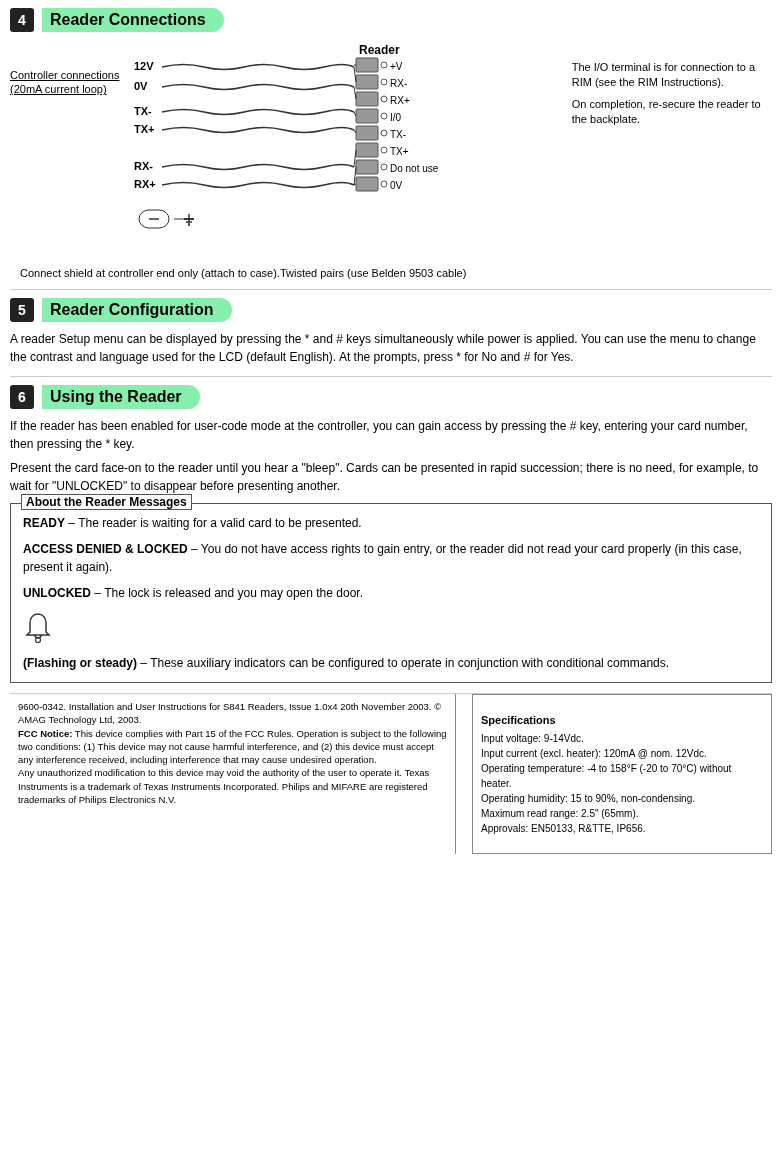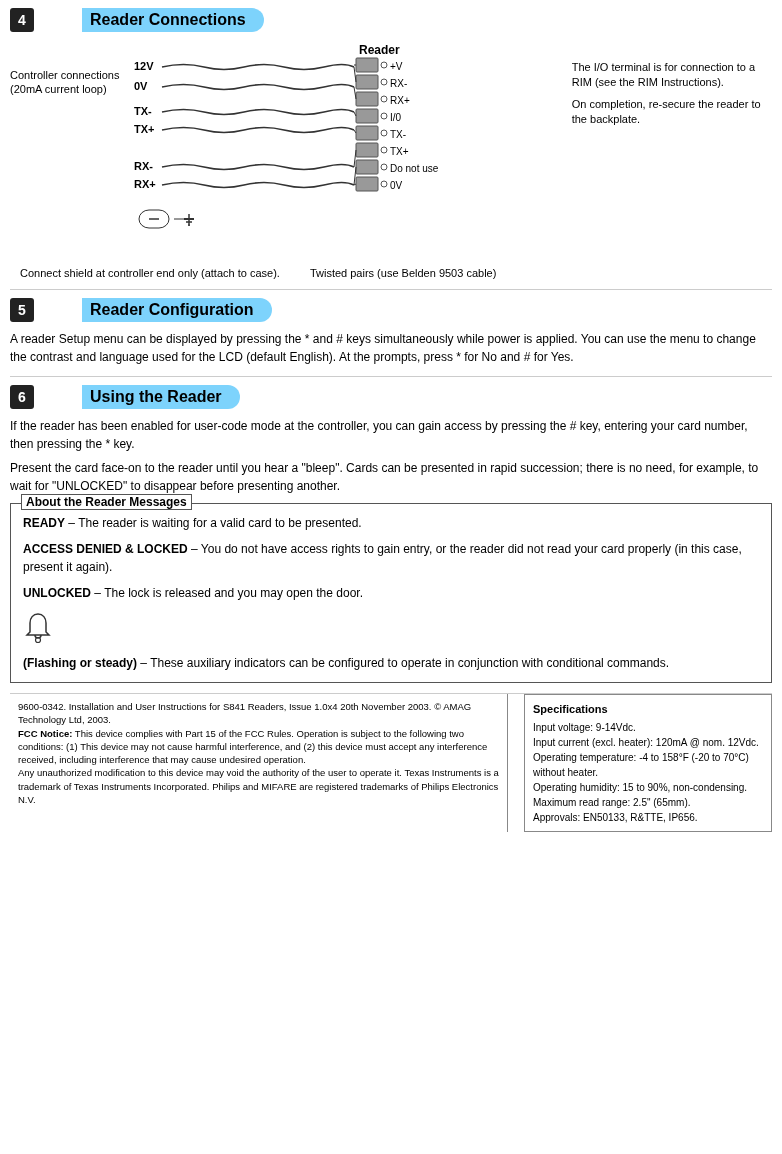--- a/index.html
+++ b/index.html
@@ -31,24 +31,23 @@
       width: 24px;
       height: 24px;
       display: flex;
       align-items: center;
       justify-content: center;
       border-radius: 3px;
       margin-right: 8px;
       flex-shrink: 0;
     }
     .section-title-box {
-      background: #7dd3fc;
+      background: #86efac;
       border-radius: 0 12px 12px 0;
       padding: 3px 18px 3px 8px;
-      margin-left: 40px;
     }
     .section-title-box h2 {
       font-size: 16px;
       font-weight: bold;
     }
 
     
     .section4 {
       margin-bottom: 10px;
     }
@@ -123,22 +122,22 @@
       border-top: 1px solid #ccc;
     }
     .footer-left {
       flex: 1;
       padding: 6px 8px;
       font-size: 9.5px;
       line-height: 1.4;
       border-right: 1px solid #888;
     }
     .footer-right {
-      width: 248px;
-      padding: 6px 8px;
+      width: 300px;
+      padding: 17px 8px;
       font-size: 10px;
       line-height: 1.5;
       border: 1.5px solid #888;
     }
     .footer-right .specs-title {
       font-weight: bold;
       font-size: 11px;
       margin-bottom: 2px;
     }
 
@@ -156,21 +155,21 @@
   <div class="section4">
     <div class="section-header">
       <div class="section-number">4</div>
       <div class="section-title-box">
         <h2>Reader Connections</h2>
       </div>
     </div>
 
     <div style="display:flex; align-items:flex-start; gap:0; margin:6px 0 4px 0;">
 
-      <div style="min-width:110px; font-size:11px; padding-top:28px;">
+      <div style="min-width:110px; font-size:11px; padding-top:28px;text-decoration:underline;">
         <div style="line-height:1.3; margin-bottom:6px;">Controller connections (20mA current loop)</div>
       </div>
 
       <div>
         <svg width="430" height="220" viewBox="0 0 430 220">
 
           <text x="0" y="30" font-size="11" font-weight="bold">12V</text>
 
           <text x="0" y="50" font-size="11" font-weight="bold">0V</text>
 
@@ -243,21 +242,21 @@
           <line x1="40" y1="179" x2="55" y2="179" stroke="#333" stroke-width="1"></line>
         </svg>
       </div>
 
       <div style="margin-left:8px; font-size:11px; max-width:210px; padding-top:20px;">
         <p style="margin-bottom:6px; line-height:1.4;">The I/O terminal is for connection to a RIM (see the RIM Instructions).</p>
         <p style="line-height:1.4;">On completion, re-secure the reader to the backplate.</p>
       </div>
     </div>
 
-    <div style="display:flex; gap:30px; font-size:11px; margin-left:10px;">
+    <div style="display:flex; font-size:11px; margin-left:10px;">
       <div>Connect shield at controller end only (attach to case).</div>
       <div>Twisted pairs (use Belden 9503 cable)</div>
     </div>
   </div>
 
   <hr class="divider-line">
 
   <div class="section5">
     <div class="section-header">
       <div class="section-number">5</div>

